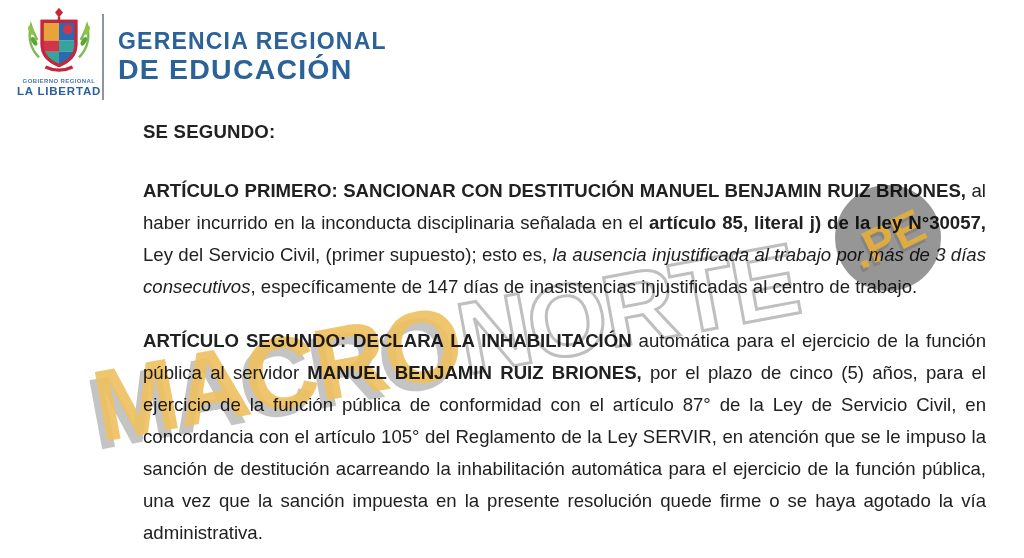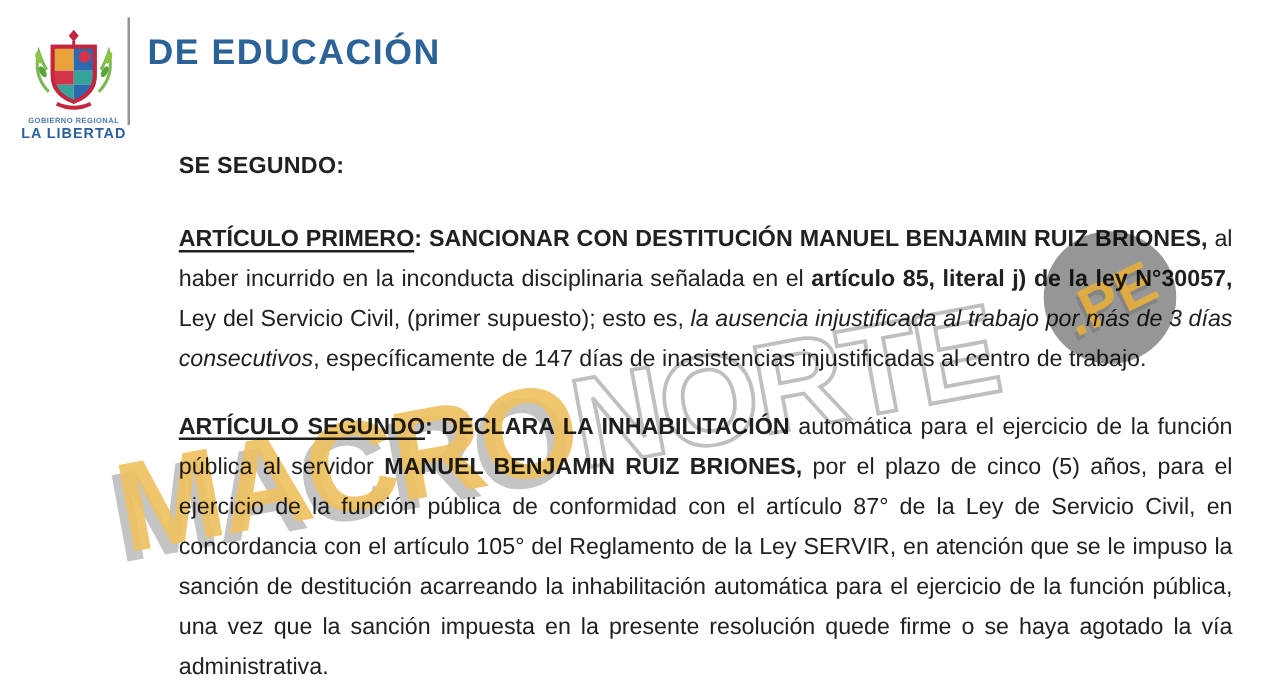--- a/index.html
+++ b/index.html
@@ -7,21 +7,21 @@
   body {
     position: relative;
     background: #ffffff;
     font-family: "Liberation Sans", sans-serif;
     overflow: hidden;
     color: #1f1f1f;
   }
 
   
   .letterhead { position: absolute; left: 0; top: 0; width: 1024px; height: 110px; }
-  .logo { position: absolute; left: 14px; top: 22px; width: 90px; height: 100px; text-align: center; }
+  .logo { position: absolute; left: 14px; top: 6px; width: 90px; height: 100px; text-align: center; }
   .logo svg { display: block; margin: 0 auto; }
   .logo-caption-1 {
     font-size: 6px; letter-spacing: 0.4px; color: #4a7ab0; font-weight: 700;
     margin-top: -2px; white-space: nowrap; filter: blur(0.4px);
   }
   .logo-caption-2 {
     font-size: 11.5px; letter-spacing: 0.8px; color: #2a5fa0; font-weight: 800;
     white-space: nowrap; margin-top: 1px;
   }
   .letterhead-divider {
@@ -34,21 +34,21 @@
 
   
   .doc-body {
     position: absolute; left: 143px; top: 116px; width: 843px;
     font-size: 18.6px; line-height: 32px; color: #212121;
   }
   .resolve-heading { font-weight: 700; margin-bottom: 27px; letter-spacing: 0.2px; }
   .doc-paragraph { text-align: justify; margin-bottom: 22px; }
   .doc-paragraph span.b { font-weight: 700; }
   .doc-paragraph span.i { font-style: italic; }
-  .doc-paragraph span.u { text-decoration: underline; text-decoration-thickness: 1.8px; text-underline-offset: 3px; }
+  .doc-paragraph span.u { text-decoration-thickness: 1.8px; text-underline-offset: 3px; }
 
   
   .watermark-layer {
     position: absolute; inset: 0; pointer-events: none;
     mix-blend-mode: multiply; z-index: 5;
   }
   .wm-word {
     position: absolute; left: 104px; top: 356px;
     font-size: 102px; line-height: 102px; font-weight: 700; letter-spacing: -3px;
     transform: rotate(-10.5deg); transform-origin: 0 100%;
@@ -108,20 +108,21 @@
 
       <path d="M28,76 Q45,84 62,76" fill="none" stroke="#c3273d" stroke-width="4"></path>
     </svg>
     <div class="logo-caption-1">GOBIERNO REGIONAL</div>
     <div class="logo-caption-2">LA LIBERTAD</div>
   </div>
 
   <div class="letterhead-divider"></div>
 
   <div class="org-name">
+    <div class="org-name-line1">GERENCIA REGIONAL</div>
     <div class="org-name-line2">DE EDUCACIÓN</div>
   </div>
 </header>
 
 <main class="doc-body">
   <div class="resolve-heading">SE SEGUNDO:</div>
   <p class="doc-paragraph"><span class="b u">ARTÍCULO PRIMERO</span><span class="b">: </span><span class="b">SANCIONAR CON DESTITUCIÓN MANUEL BENJAMIN RUIZ BRIONES,</span><span> al haber incurrido en la inconducta disciplinaria señalada en el </span><span class="b">artículo 85, literal j) de la ley N°30057,</span><span> Ley del Servicio Civil, (primer supuesto); esto es, </span><span class="i">la ausencia injustificada al trabajo por más de 3 días consecutivos</span><span>, específicamente de 147 días de inasistencias injustificadas al centro de trabajo.</span></p>
   <p class="doc-paragraph"><span class="b u">ARTÍCULO SEGUNDO</span><span class="b">: </span><span class="b">DECLARA LA INHABILITACIÓN</span><span> automática para el ejercicio de la función pública al servidor </span><span class="b">MANUEL BENJAMIN RUIZ BRIONES,</span><span> por el plazo de cinco (5) años, para el ejercicio de la función pública de conformidad con el artículo 87° de la Ley de Servicio Civil, en concordancia con el artículo 105° del Reglamento de la Ley SERVIR, en atención que se le impuso la sanción de destitución acarreando la inhabilitación automática para el ejercicio de la función pública, una vez que la sanción impuesta en la presente resolución quede firme o se haya agotado la vía administrativa.</span></p>
 </main>
 

